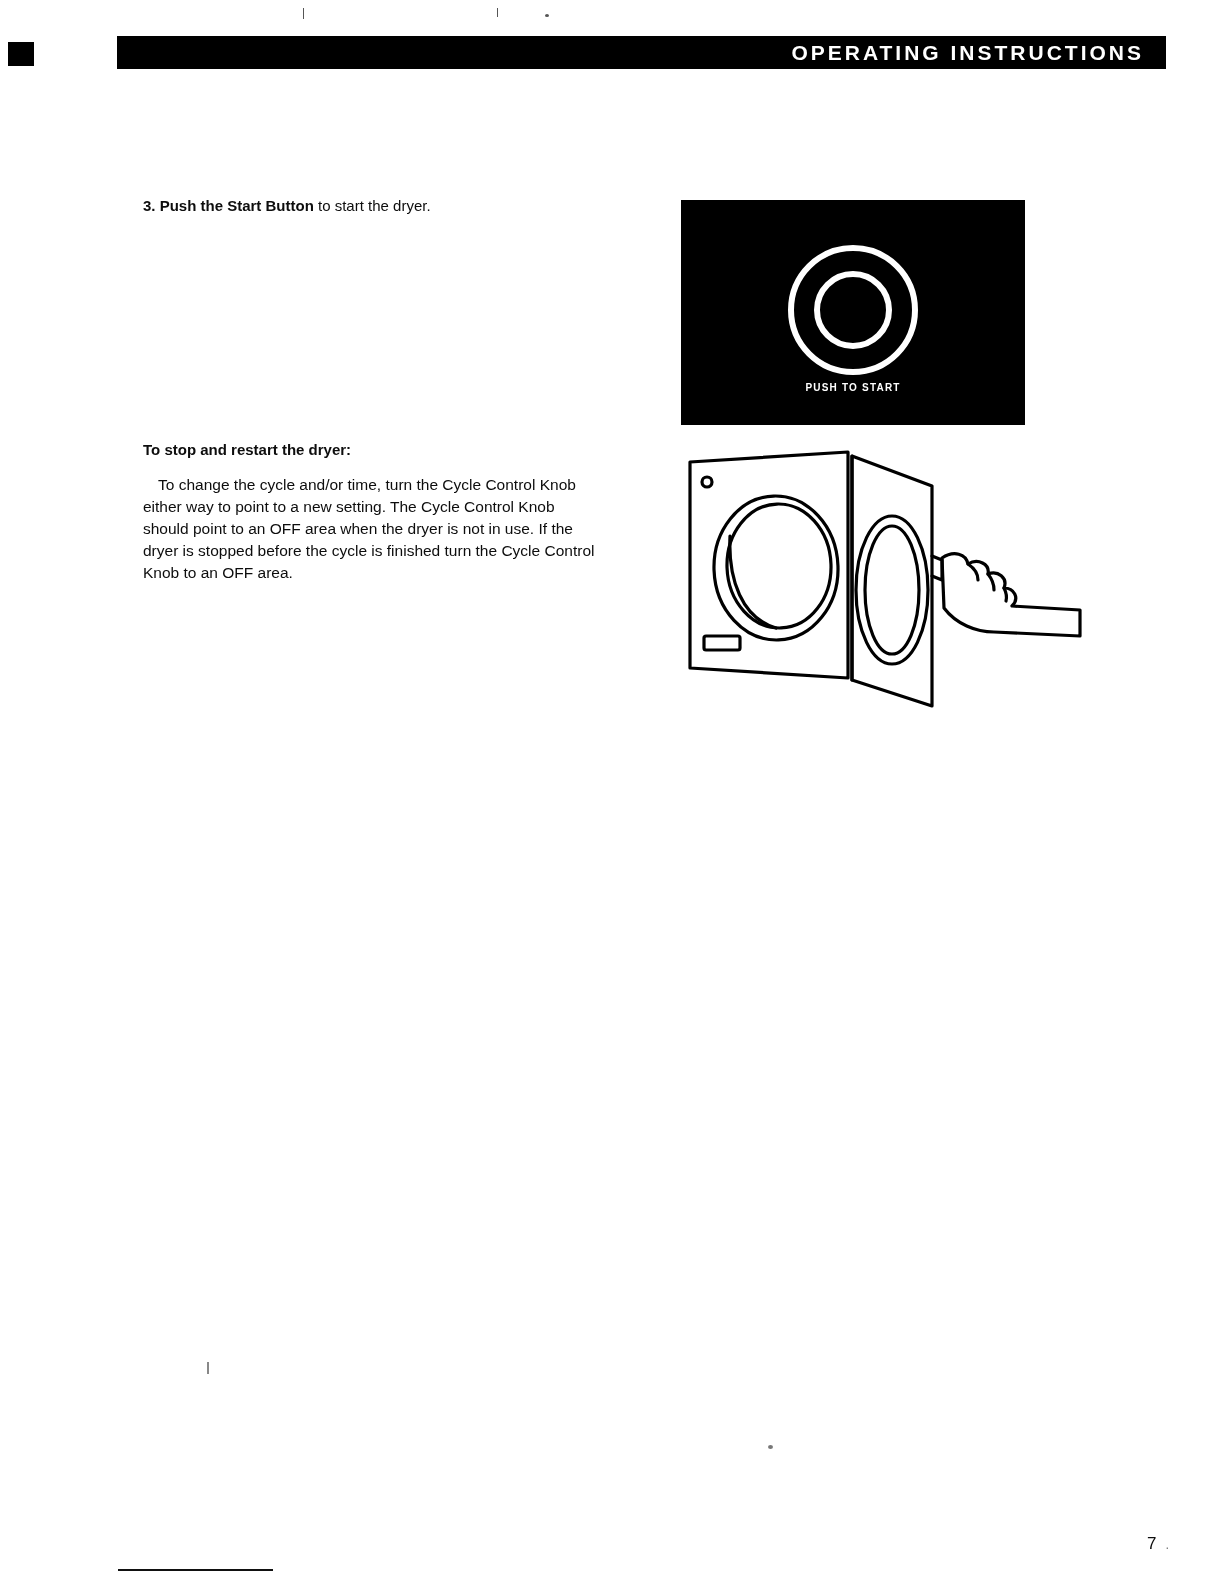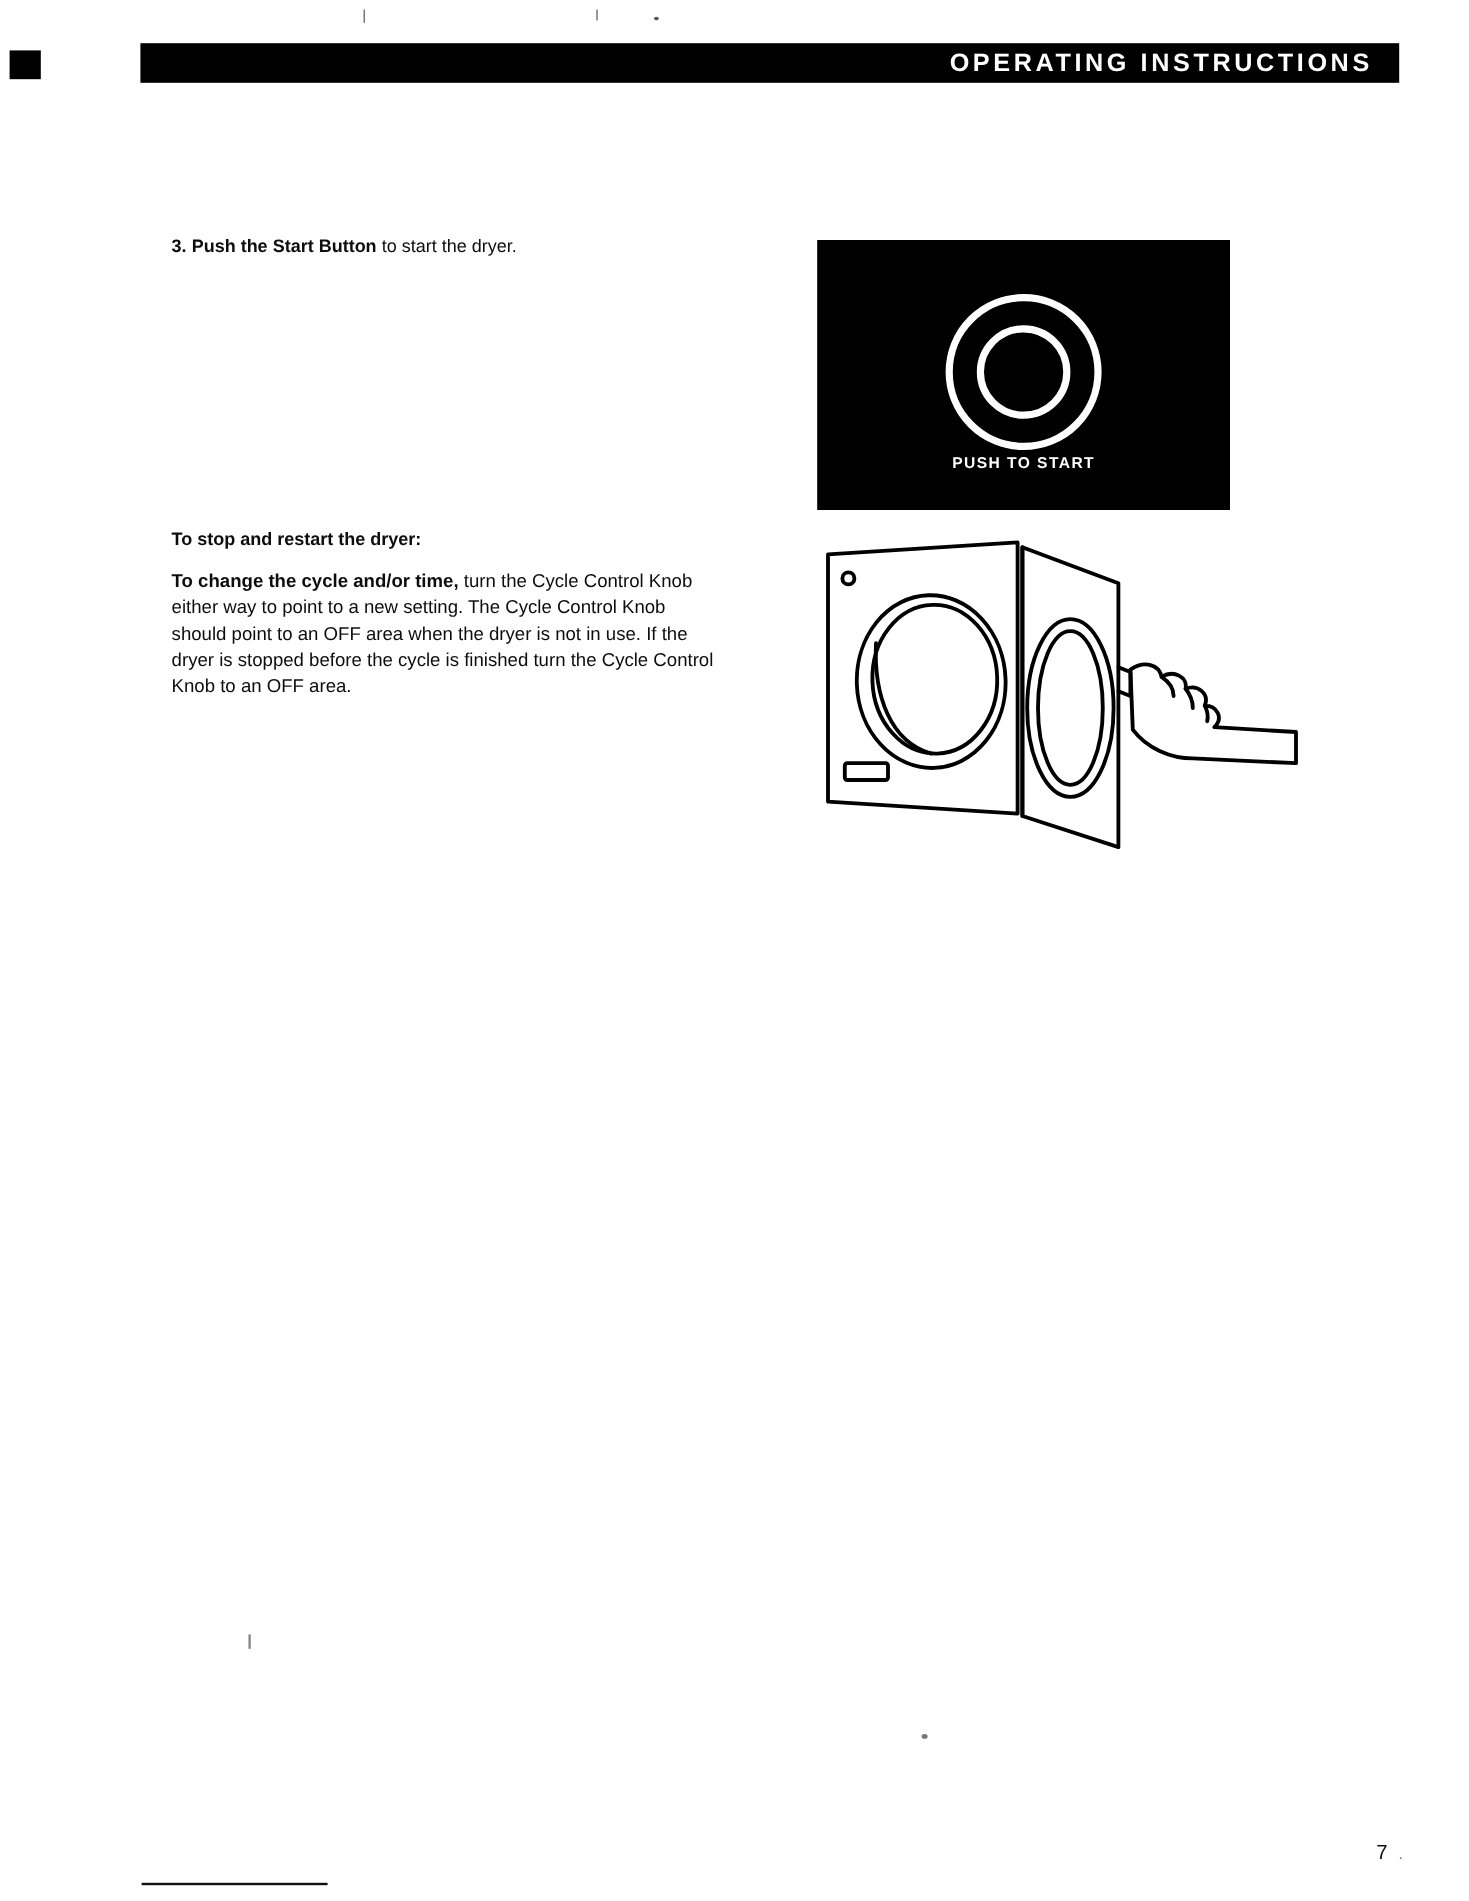--- a/index.html
+++ b/index.html
@@ -100,39 +100,39 @@
     position: absolute;
     left: 2px;
     top: -1px;
     font-size: 14px;
   }
   .para {
     font-size: 15.5px;
     line-height: 1.42;
     margin: 0;
   }
-  .para b { font-weight: bold; }
+  .para b { font-weight: normal; margin-left: 15px; }
 
   
   .fig-knob {
     position: absolute;
     left: 681px;
     top: 200px;
     width: 344px;
     height: 225px;
     background: #000000;
   }
   .knob-label {
     position: absolute;
     left: 0;
     right: 0;
     bottom: 32px;
     text-align: center;
     color: #ffffff;
-    font-size: 13px;
+    font-size: 10px;
     font-weight: bold;
     letter-spacing: 1.2px;
   }
   .fig-knob svg { display: block; }
 
   .fig-dryer {
     position: absolute;
     left: 676px;
     top: 440px;
     width: 420px;

